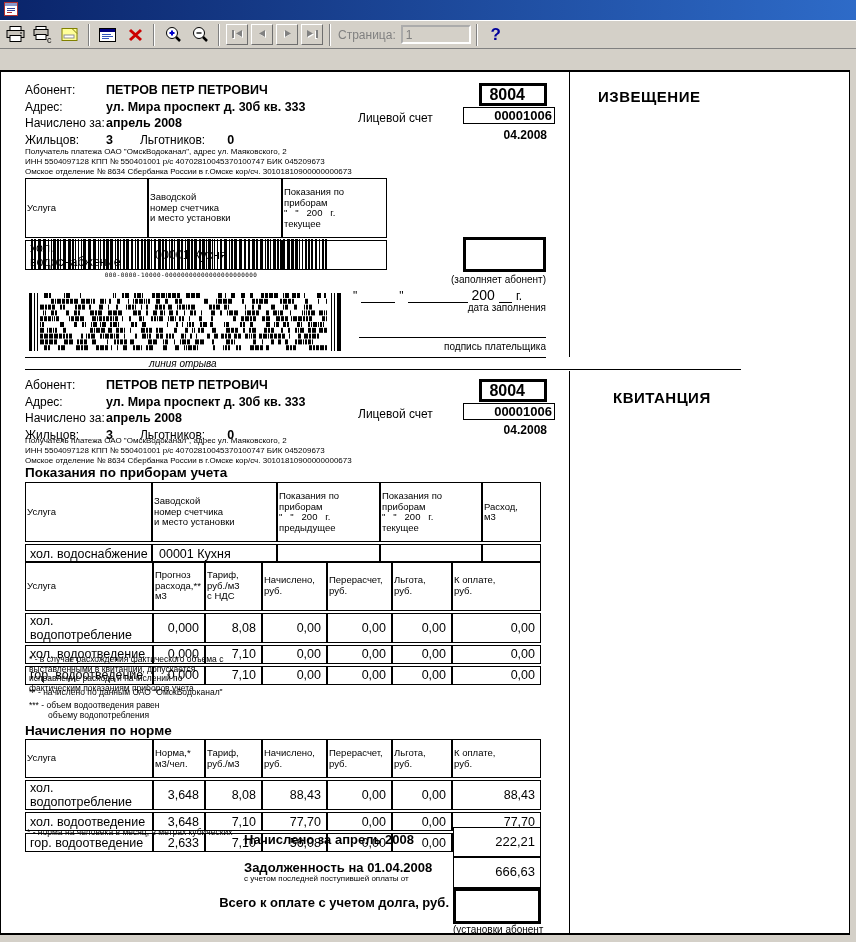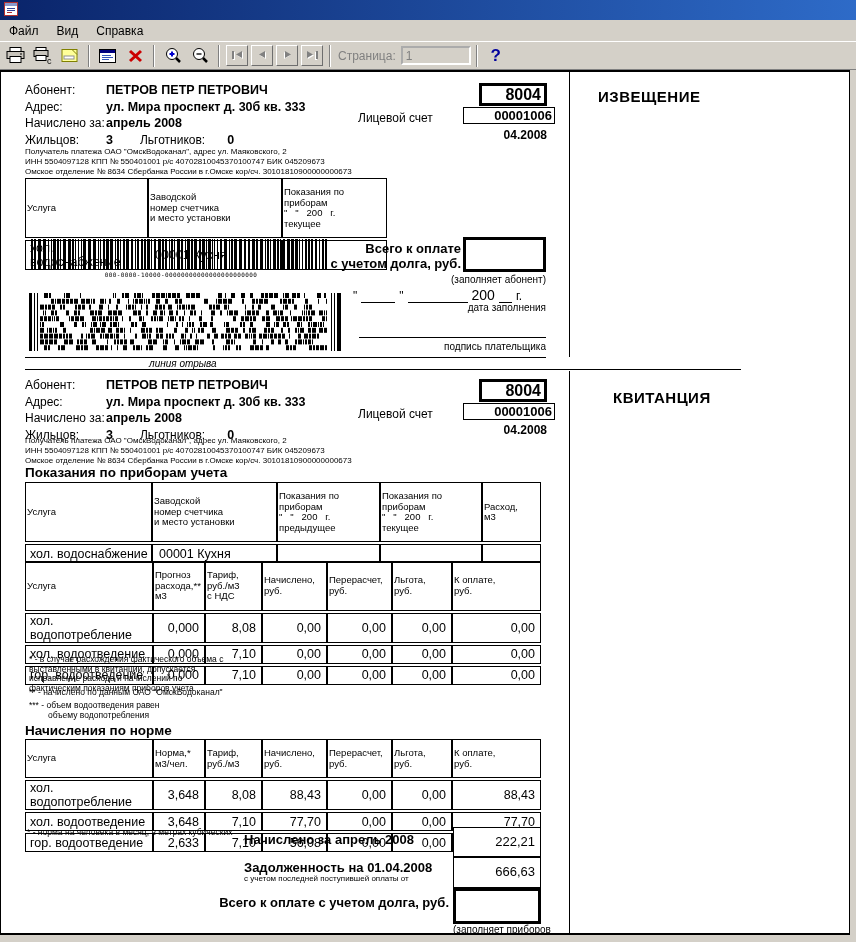--- a/index.html
+++ b/index.html
@@ -33,21 +33,21 @@
   .sect-receipt { top:299px; height:562px; }
   .abs { position:absolute; }
 
   .acct { left:24px; font-size:12px; }
   .arow { line-height:16.5px; white-space:nowrap; }
   .alabel { display:inline-block; width:81px; }
   .b { font-weight:bold; font-size:12.5px; }
   .sect-title { font-weight:bold; font-size:15px; letter-spacing:.5px; }
 
   .cbox { left:478px; width:68px; height:23px; border:3px solid #000; text-align:right;
-          font-weight:bold; font-size:16px; line-height:18px; padding-right:3px; }
+          font-weight:bold; font-size:16px; line-height:18px; padding-right:19px; }
   .clabel { left:357px; font-size:12px; }
   .cnum { left:462px; width:92px; height:17px; border:1px solid #000; text-align:right;
           font-weight:bold; font-size:13px; line-height:15px; padding-right:2px; }
   .cmonth { left:462px; width:84px; text-align:right; font-weight:bold; font-size:12px; }
 
   .payee { left:24px; font-size:8px; line-height:10px; white-space:pre-line; color:#000; }
 
   .doc-tbl { position:absolute; border-collapse:separate; border-spacing:0 2px; table-layout:fixed; }
   .doc-tbl th, .doc-tbl td { border:1px solid #000; overflow:hidden; }
   .doc-tbl th { font-weight:normal; font-size:9.5px; line-height:10.5px; text-align:left;
@@ -87,25 +87,20 @@
   <div class="titlebar">
     <span><svg width="14" height="14">
           <rect x="0.5" y="0.5" width="13" height="13" fill="#fff" stroke="#b03030"></rect>
           <rect x="1" y="1" width="12" height="3" fill="#8899cc"></rect>
           <rect x="3" y="6" width="8" height="1" fill="#334499"></rect>
           <rect x="3" y="8" width="8" height="1" fill="#334499"></rect>
           <rect x="3" y="10" width="5" height="1" fill="#b03030"></rect>
         </svg></span>
   </div>
 
-  <div class="menubar">
-    <span class="menu-item">Файл</span>
-    <span class="menu-item">Вид</span>
-    <span class="menu-item">Справка</span>
-  </div>
 
   <div class="toolbar">
     <span class="tb">
         <svg width="20" height="17">
           <rect x="4" y="0.5" width="11" height="5" fill="#fff" stroke="#000"></rect>
           <rect x="1" y="4.5" width="17" height="7" fill="#c8c4bc" stroke="#000"></rect>
           <rect x="4" y="9.5" width="11" height="6" fill="#fff" stroke="#000"></rect>
           <rect x="14" y="6.5" width="2" height="1" fill="#000"></rect>
         </svg>
       </span>
@@ -778,22 +773,20 @@
             <rect x="257" y="52.199999999999996" width="3" height="5"></rect>
             <rect x="261" y="52.199999999999996" width="2" height="5"></rect>
             <rect x="264" y="52.199999999999996" width="3" height="5"></rect>
             <rect x="280" y="52.199999999999996" width="3" height="5"></rect>
             <rect x="284" y="52.199999999999996" width="2" height="5"></rect>
             <rect x="287" y="52.199999999999996" width="3" height="5"></rect>
             <rect x="291" y="52.199999999999996" width="4" height="5"></rect>
             <rect x="296" y="52.199999999999996" width="2" height="5"></rect>
           </svg></div>
 
-      <div class="abs pay-label" style="left:300px; top:169px; width:160px">Всего к оплате
-с учетом долга, руб.</div>
       <div class="abs pay-box" style="left:462px; top:165px; width:83px; height:35px"></div>
       <div class="abs fill-note" style="left:405px; top:202px; width:140px; text-align:right">(заполняет абонент)</div>
 
       <div class="abs date-row" style="left:352px; top:215px; width:193px">
         <span>"</span>
           <span class="dl" style="width:34px"></span>
           <span>"</span>
           <span class="dl" style="width:60px"></span>
           <span class="yr">200</span>
           <span class="dl" style="width:13px"></span>
@@ -985,16 +978,16 @@
 
       <div class="abs fnote" style="left:26px; top:457px; width:260px">* - норма на человека в месяц, в метрах кубических</div>
 
       <div class="abs sum-label" style="left:243px; top:461px">Начислено за апрель 2008</div>
       <div class="abs sum-box" style="top:456px; height:30px">222,21</div>
       <div class="abs sum-label" style="left:243px; top:489px">Задолженность на 01.04.2008</div>
       <div class="abs sum-note" style="left:243px; top:503px">с учетом последней поступившей оплаты от</div>
       <div class="abs sum-box" style="top:486px; height:31px">666,63</div>
       <div class="abs sum-label" style="left:140px; top:524px; width:308px; text-align:right">Всего к оплате с учетом долга, руб.</div>
       <div class="abs sum-box-bold" style="top:517px"></div>
-      <div class="abs fill-note" style="left:452px; top:553px">(заполняет приборов</div>
+      <div class="abs fill-note" style="left:452px; top:553px">(установки абонент</div>
     </section>
   </div>
 </div>
 
 </body></html>

